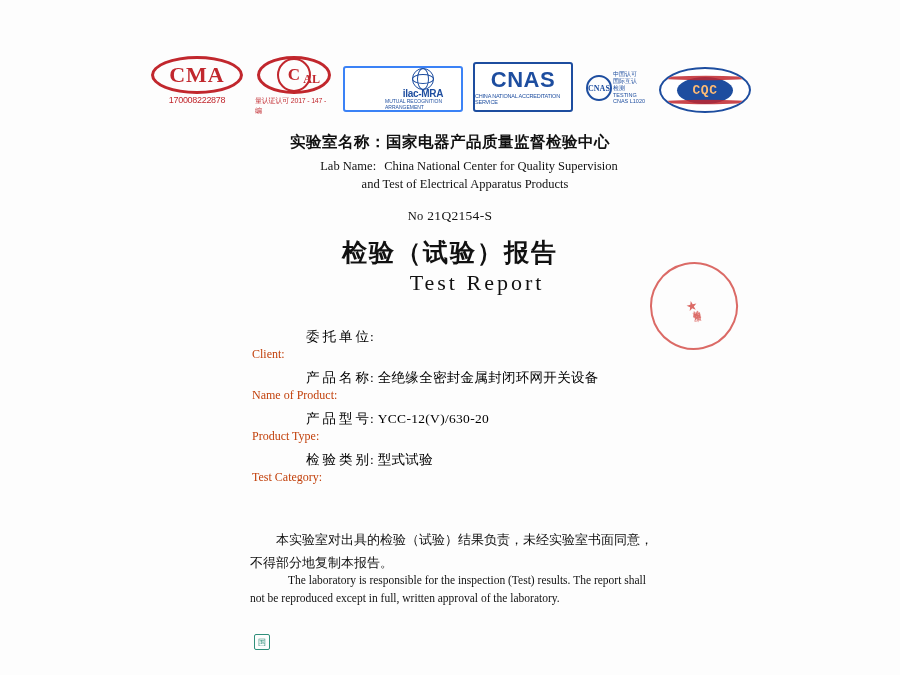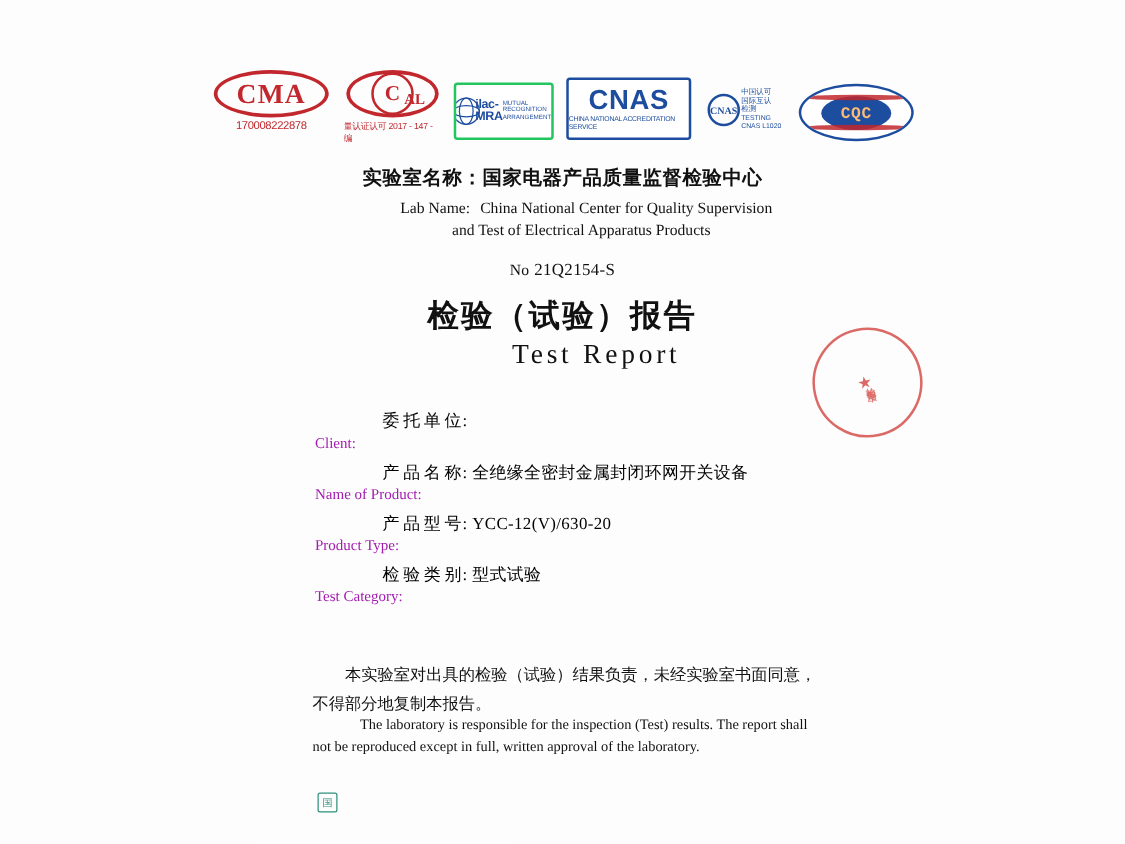--- a/index.html
+++ b/index.html
@@ -117,25 +117,26 @@
     font-family: "Liberation Sans", sans-serif;
     font-size: 7px;
     letter-spacing: -0.2px;
     margin-top: 2px;
   }
 
   
   .logo-ilac {
     width: 76px;
     height: 42px;
-    border: 2px solid #22c55e;
+    border: 2px solid #3b82f6;
     border-radius: 3px;
-    flex-direction: row;
+    flex-direction: column;
     background: #ffffff;
     overflow: hidden;
+    padding-left: 40px;
   }
   .ilac-globe {
     width: 66px;
     height: 22px;
     position: relative;
     display: flex;
     align-items: center;
     justify-content: center;
   }
   .ilac-globe .arc {
@@ -377,21 +378,21 @@
   }
   .field-zh .colon {
     margin: 0 4px 0 0;
   }
   .field-zh .value {
     letter-spacing: .3px;
   }
   .field-en {
     font-family: "Liberation Serif", serif;
     font-size: 12px;
-    color: #a21caf;
+    color: #c2410c;
     padding-left: 0px;
     margin-top: 1px;
   }
 
   
   .notice-zh {
     position: absolute;
     top: 528px;
     left: 250px;
     width: 420px;

